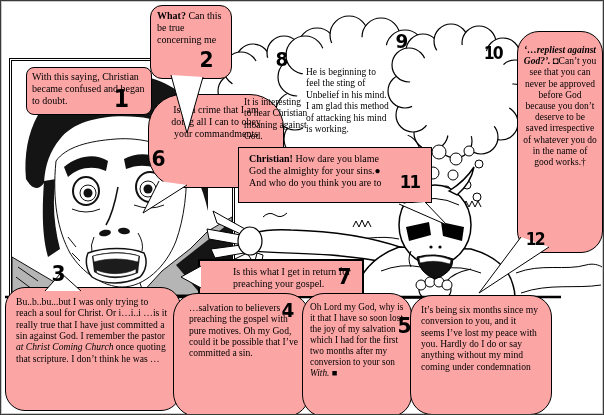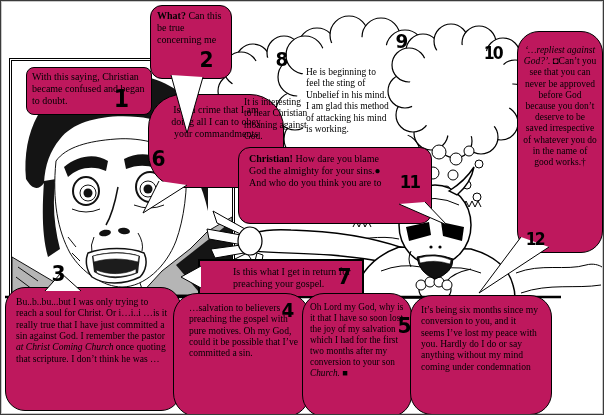--- a/index.html
+++ b/index.html
@@ -9,28 +9,28 @@
     box-shadow:inset 0 0 0 1px #c9c9c9;
     font-family:"Liberation Serif","DejaVu Serif",serif;color:#000;
   }
   svg{position:absolute;left:0;top:0;}
   
   .panel{position:absolute;left:8px;top:57px;width:224px;height:238px;border:1px solid #000;z-index:1;background:#fff;}
   .panel-inner{position:absolute;inset:1px;border:1px solid #000;background:#fff;overflow:hidden;}
   #scene{z-index:2;pointer-events:none;}
   #tails{z-index:4;pointer-events:none;}
   
-  .bubble{position:absolute;background:#be185d;border:1px solid #000;z-index:3;line-height:1.18;font-size:10px;box-sizing:border-box;}
+  .bubble{position:absolute;background:#fca5a5;border:1px solid #000;z-index:3;line-height:1.18;font-size:10px;box-sizing:border-box;}
   .txt{position:absolute;z-index:3;line-height:1.2;font-size:9.5px;}
   .num{position:absolute;z-index:5;font-family:"DejaVu Sans","Liberation Sans",sans-serif;font-weight:800;letter-spacing:-1px;transform:scaleX(.92);color:#000;}
-  .b{font-weight:bold;} .i{font-style:italic;} .bi{font-weight:normal;font-style:italic;}
+  .b{font-weight:bold;} .i{font-style:italic;} .bi{font-weight:bold;font-style:italic;}
   #cap1{left:25px;top:66px;width:126px;height:48px;padding:3px 5px;border-width:1.5px;border-radius:8px;}
   #bub2{left:149px;top:4px;width:82px;height:74px;border-radius:12px;padding:4px 6px;overflow:hidden;}
   #bub6{left:147px;top:93px;width:136px;height:94px;border-radius:34px;padding:9px 22px;text-align:center;}
-  #bub11{left:237px;top:146px;width:194px;height:77px;border-radius:12px;padding:5px 10px;}
+  #bub11{left:237px;top:146px;width:194px;height:56px;border-radius:0;padding:5px 10px;}
   #bub11 .inner{display:block;width:142px;}
   #bub12{left:516px;top:30px;width:86px;height:222px;border-radius:22px;padding:13px 5px;text-align:center;font-size:9.5px;}
   #box7{left:197px;top:258px;width:166px;height:39px;border-width:2px;padding:5px 8px;border-radius:0;}
   #box7 .inner{display:block;width:130px;margin-left:25px;}
   #bub3{left:4px;top:286px;width:176px;height:124px;border-radius:20px;padding:8px 10px;font-size:9.6px;}
   #bub4{left:172px;top:292px;width:137px;height:124px;border-radius:24px;padding:8px 10px 8px 15px;font-size:9.6px;}
   #bub5a{left:301px;top:292px;width:110px;height:124px;border-radius:22px;padding:8px 7px;font-size:9.3px;}
   #bub5b{left:409px;top:294px;width:142px;height:120px;border-radius:22px;padding:8px 10px;font-size:9.6px;font-family:Liberation Serif, serif;}
   #c8t{left:243px;top:80px;width:66px;margin-top:16px;}
   #c9t{left:305px;top:66px;width:86px;}
@@ -239,21 +239,21 @@
     <span class="inner">Is this what I get in return for preaching your gospel.</span>
   </div>
 
   <div class="bubble" id="bub3">
     <span>Bu..b..bu...but I was only trying to reach a soul for Christ. Or i…i..i …is it really true that I have just committed a sin against God. I remember the pastor </span><span class="i">at Christ Coming Church</span><span> once quoting that scripture. I don’t think he was …</span>
   </div>
   <div class="bubble" id="bub4">
     <span>…salvation to believers preaching the gospel with pure motives. Oh my God, could it be possible that I’ve committed a sin.</span>
   </div>
   <div class="bubble" id="bub5a">
-    <span>Oh Lord my God, why is it that I have so soon lost the joy of my salvation which I had for the first two months after my conversion to your son </span><span class="i">Church.</span><span> ■</span>
+    <span>Oh Lord my God, why is it that I have so soon lost the joy of my salvation which I had for the first two months after my conversion to your son </span><span class="i">With.</span><span> ■</span>
   </div>
   <div class="bubble" id="bub5b">
     <span>It’s being six months since my conversion to you, and it seems I’ve lost my peace with you. Hardly do I do or say anything without my mind coming under condemnation</span>
   </div>
 
   <svg id="tails" width="604" height="415" viewBox="0 0 604 415">
     <g>
       <polygon points="170,74 202,76 186,132" fill="#fff"></polygon>
       <path d="M170,74 L186,132 M202,76 L186,132" stroke="#000" stroke-width="1" fill="none"></path>
     </g>

